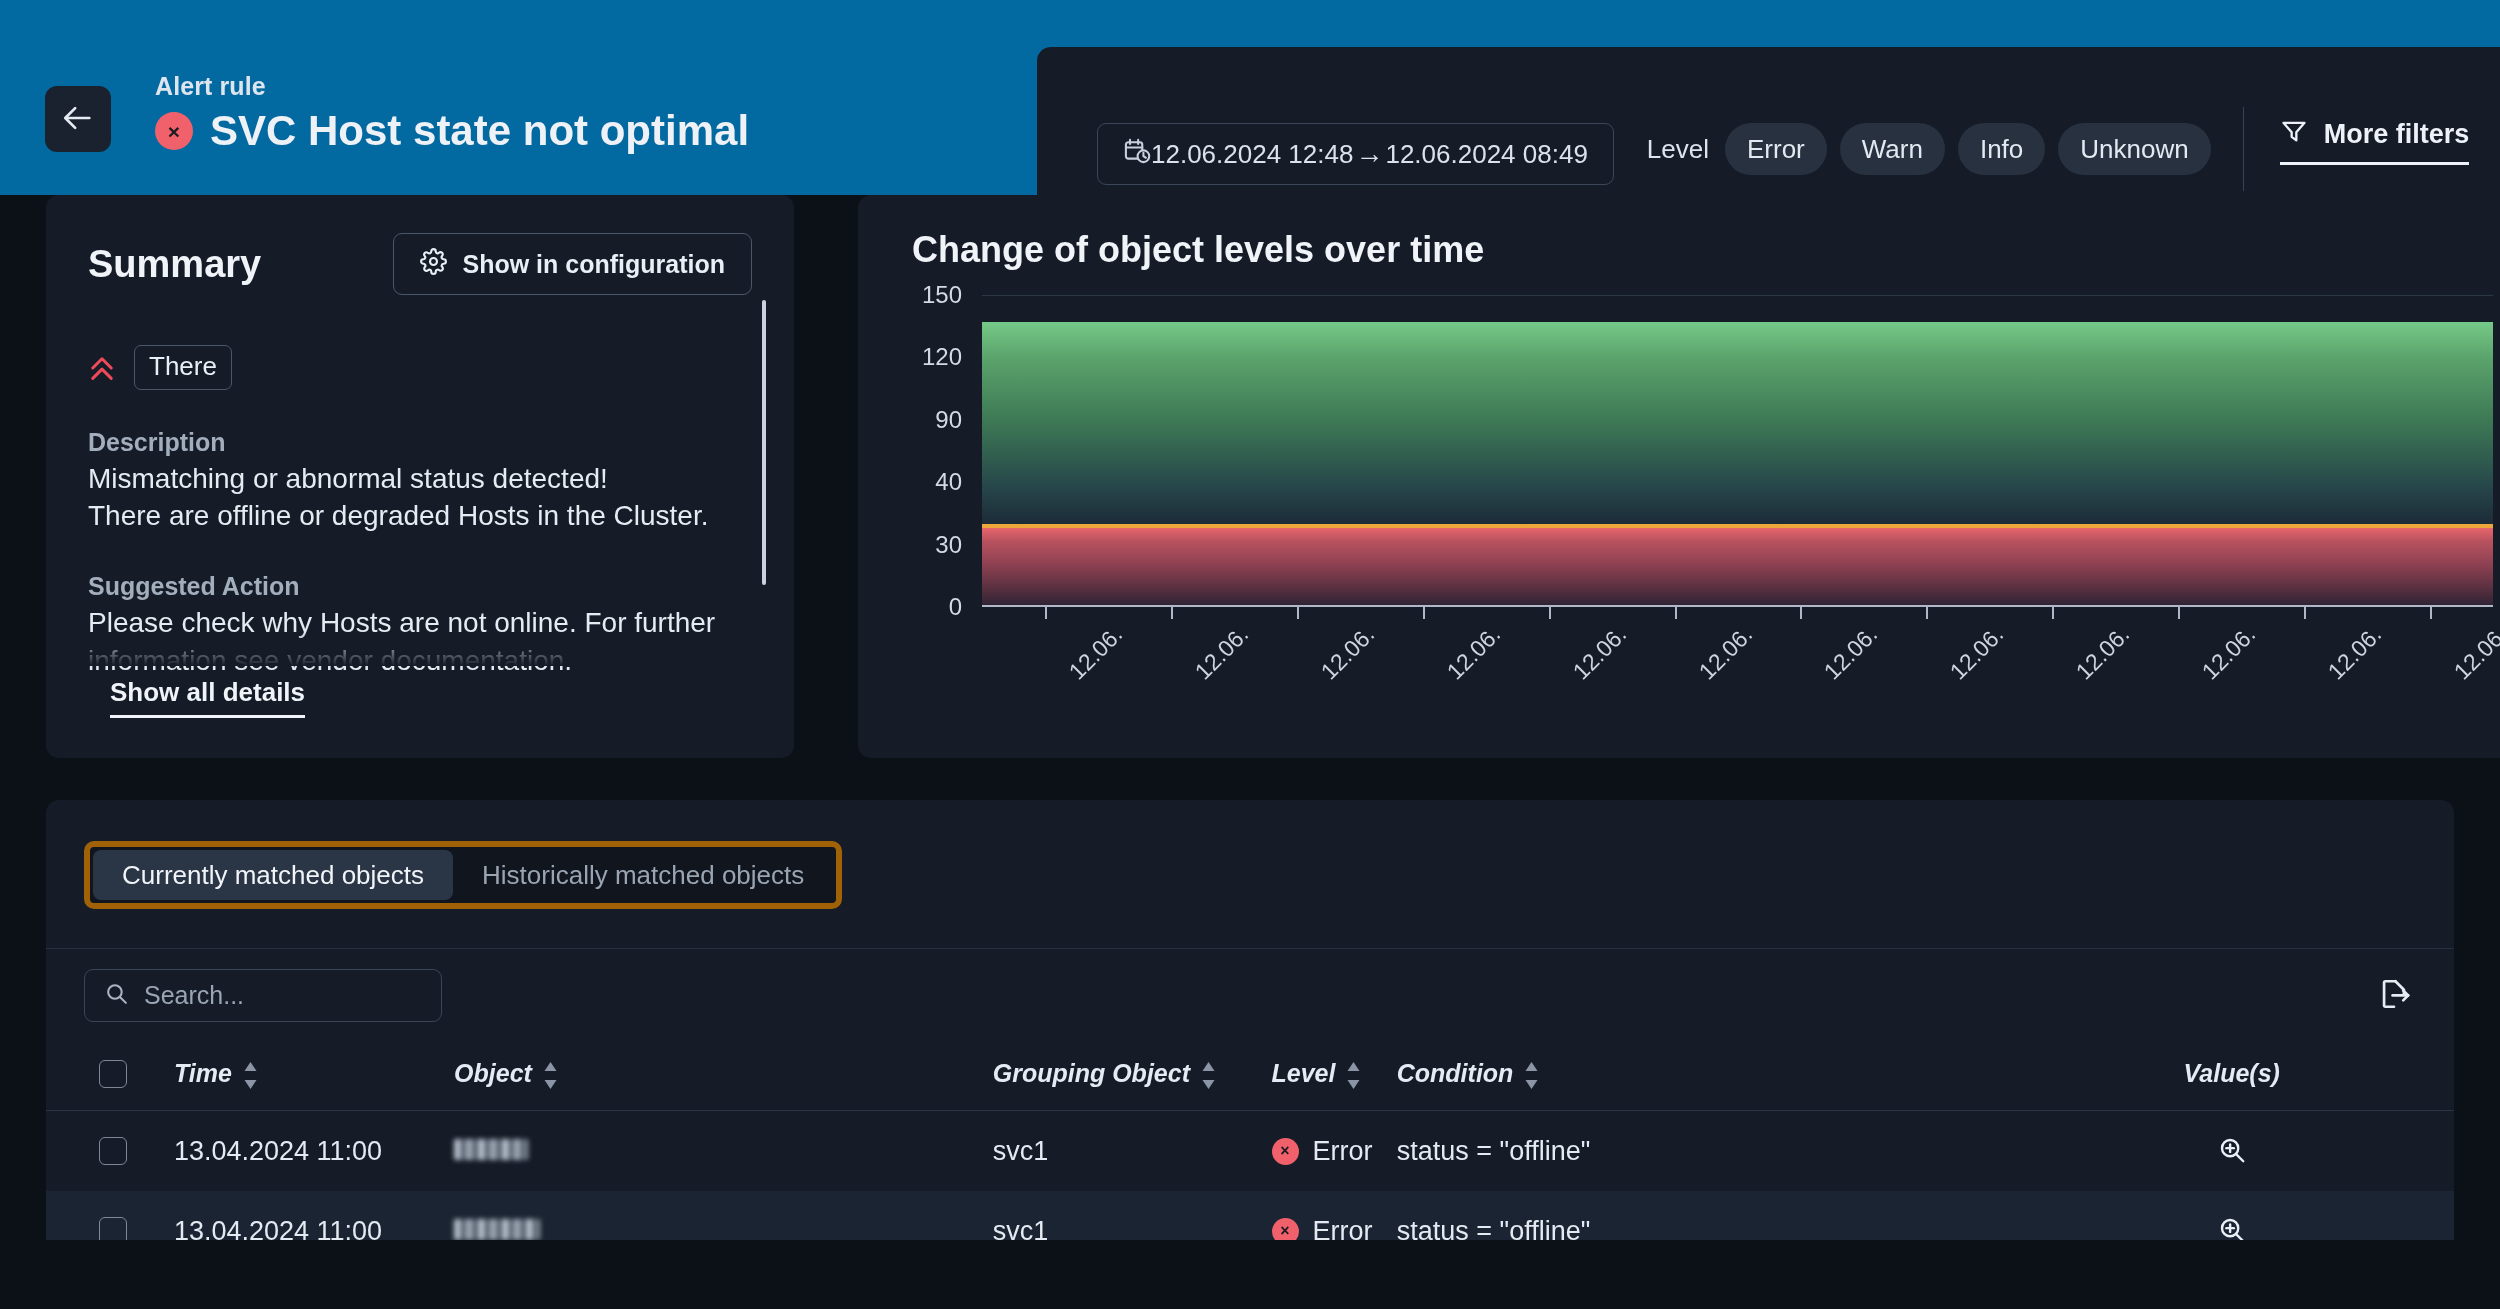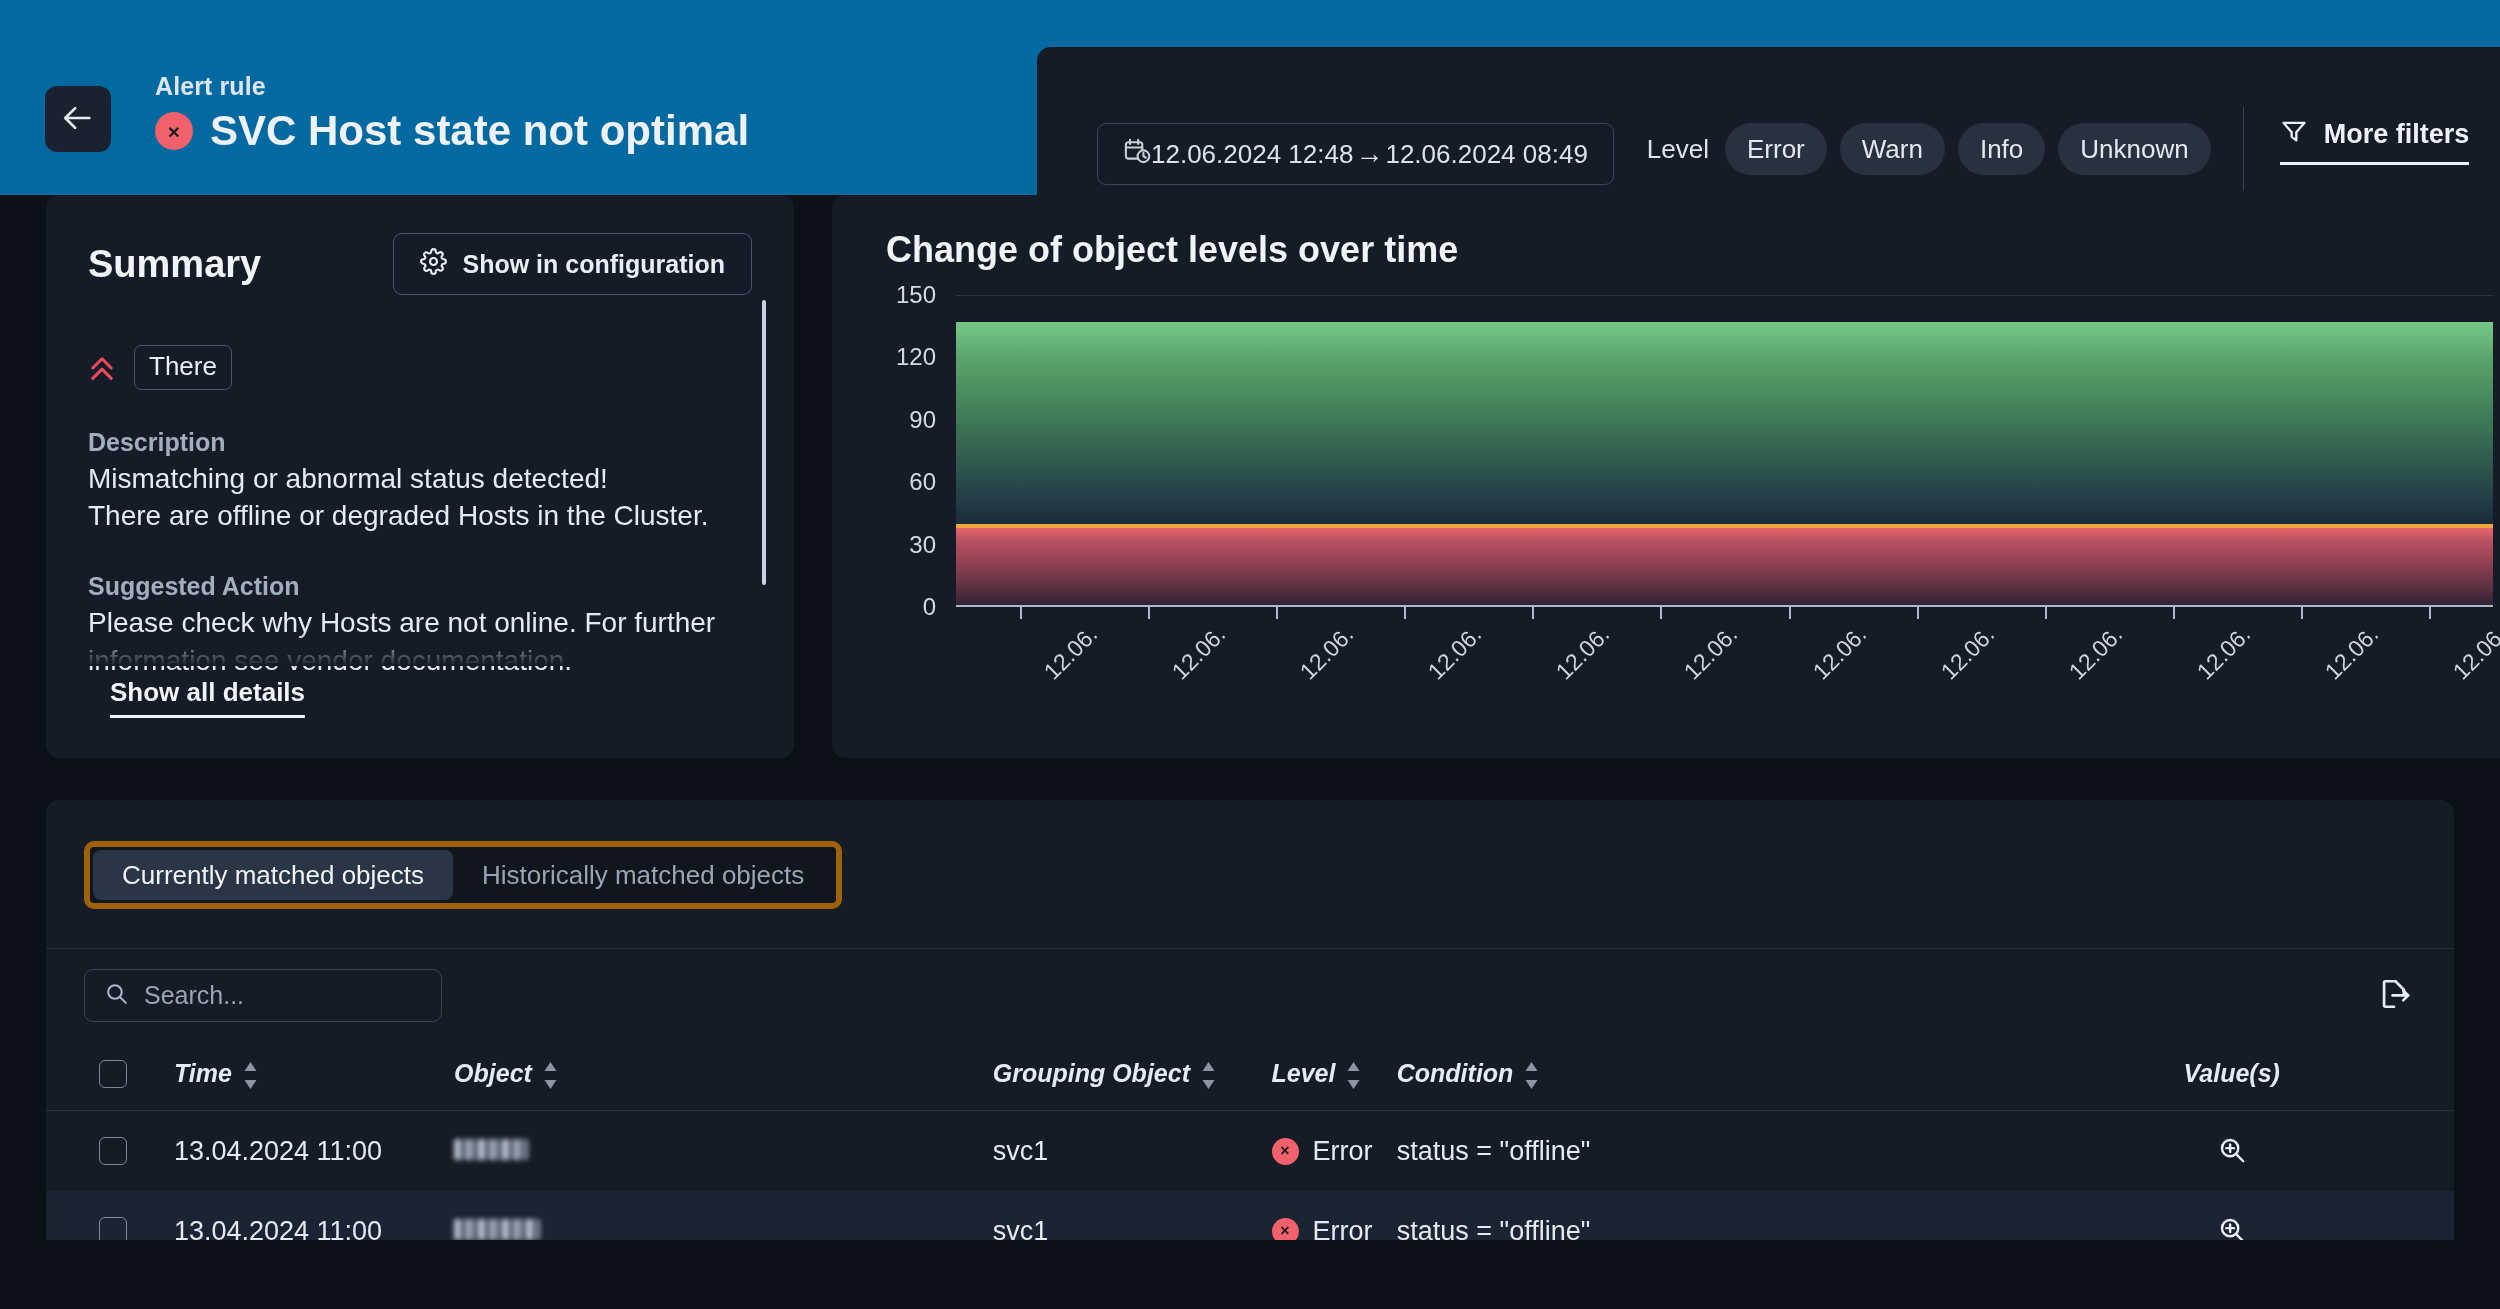--- a/index.html
+++ b/index.html
@@ -87,21 +87,21 @@
     font-size: 27px; font-weight: bold; color: #eef2f8;
     border-bottom: 3px solid #eef2f8;
     padding-bottom: 10px;
     cursor: pointer;
     white-space: nowrap;
   }
   .morefilters svg { width: 28px; height: 28px; }
 
   
   .content { position: relative; padding: 0 46px; }
-  .row-top { display: flex; gap: 38px; align-items: center; }
+  .row-top { display: flex; gap: 64px; align-items: center; }
 
   .card {
     background: #151c28;
     border-radius: 13px;
   }
 
   
   .summary {
     width: 748px; height: 563px;
     padding: 38px 42px 0 42px;
@@ -451,21 +451,21 @@
       <div class="fade-mask"></div>
       <div class="show-all">Show all details</div>
     </div>
 
     <div class="card chartcard">
       <div class="chart-title">Change of object levels over time</div>
       <div class="plot">
         <div class="yaxis" id="yaxis">
             <div class="ytick" style="top: 312px;">0</div>
             <div class="ytick" style="top: 249.6px;">30</div>
-            <div class="ytick" style="top: 187.2px;">60</div>
+            <div class="ytick" style="top: 187.2px;">40</div>
             <div class="ytick" style="top: 124.8px;">90</div>
             <div class="ytick" style="top: 62.4px;">120</div>
             <div class="ytick" style="top: 0px;">150</div>
           </div>
         <div class="gridarea" id="gridarea">
             <div class="gridline" style="top: 0px;"></div>
             <div class="gridline" style="top: 62.4px;"></div>
             <div class="gridline" style="top: 124.8px;"></div>
             <div class="gridline" style="top: 187.2px;"></div>
             <div class="gridline" style="top: 249.6px;"></div>

